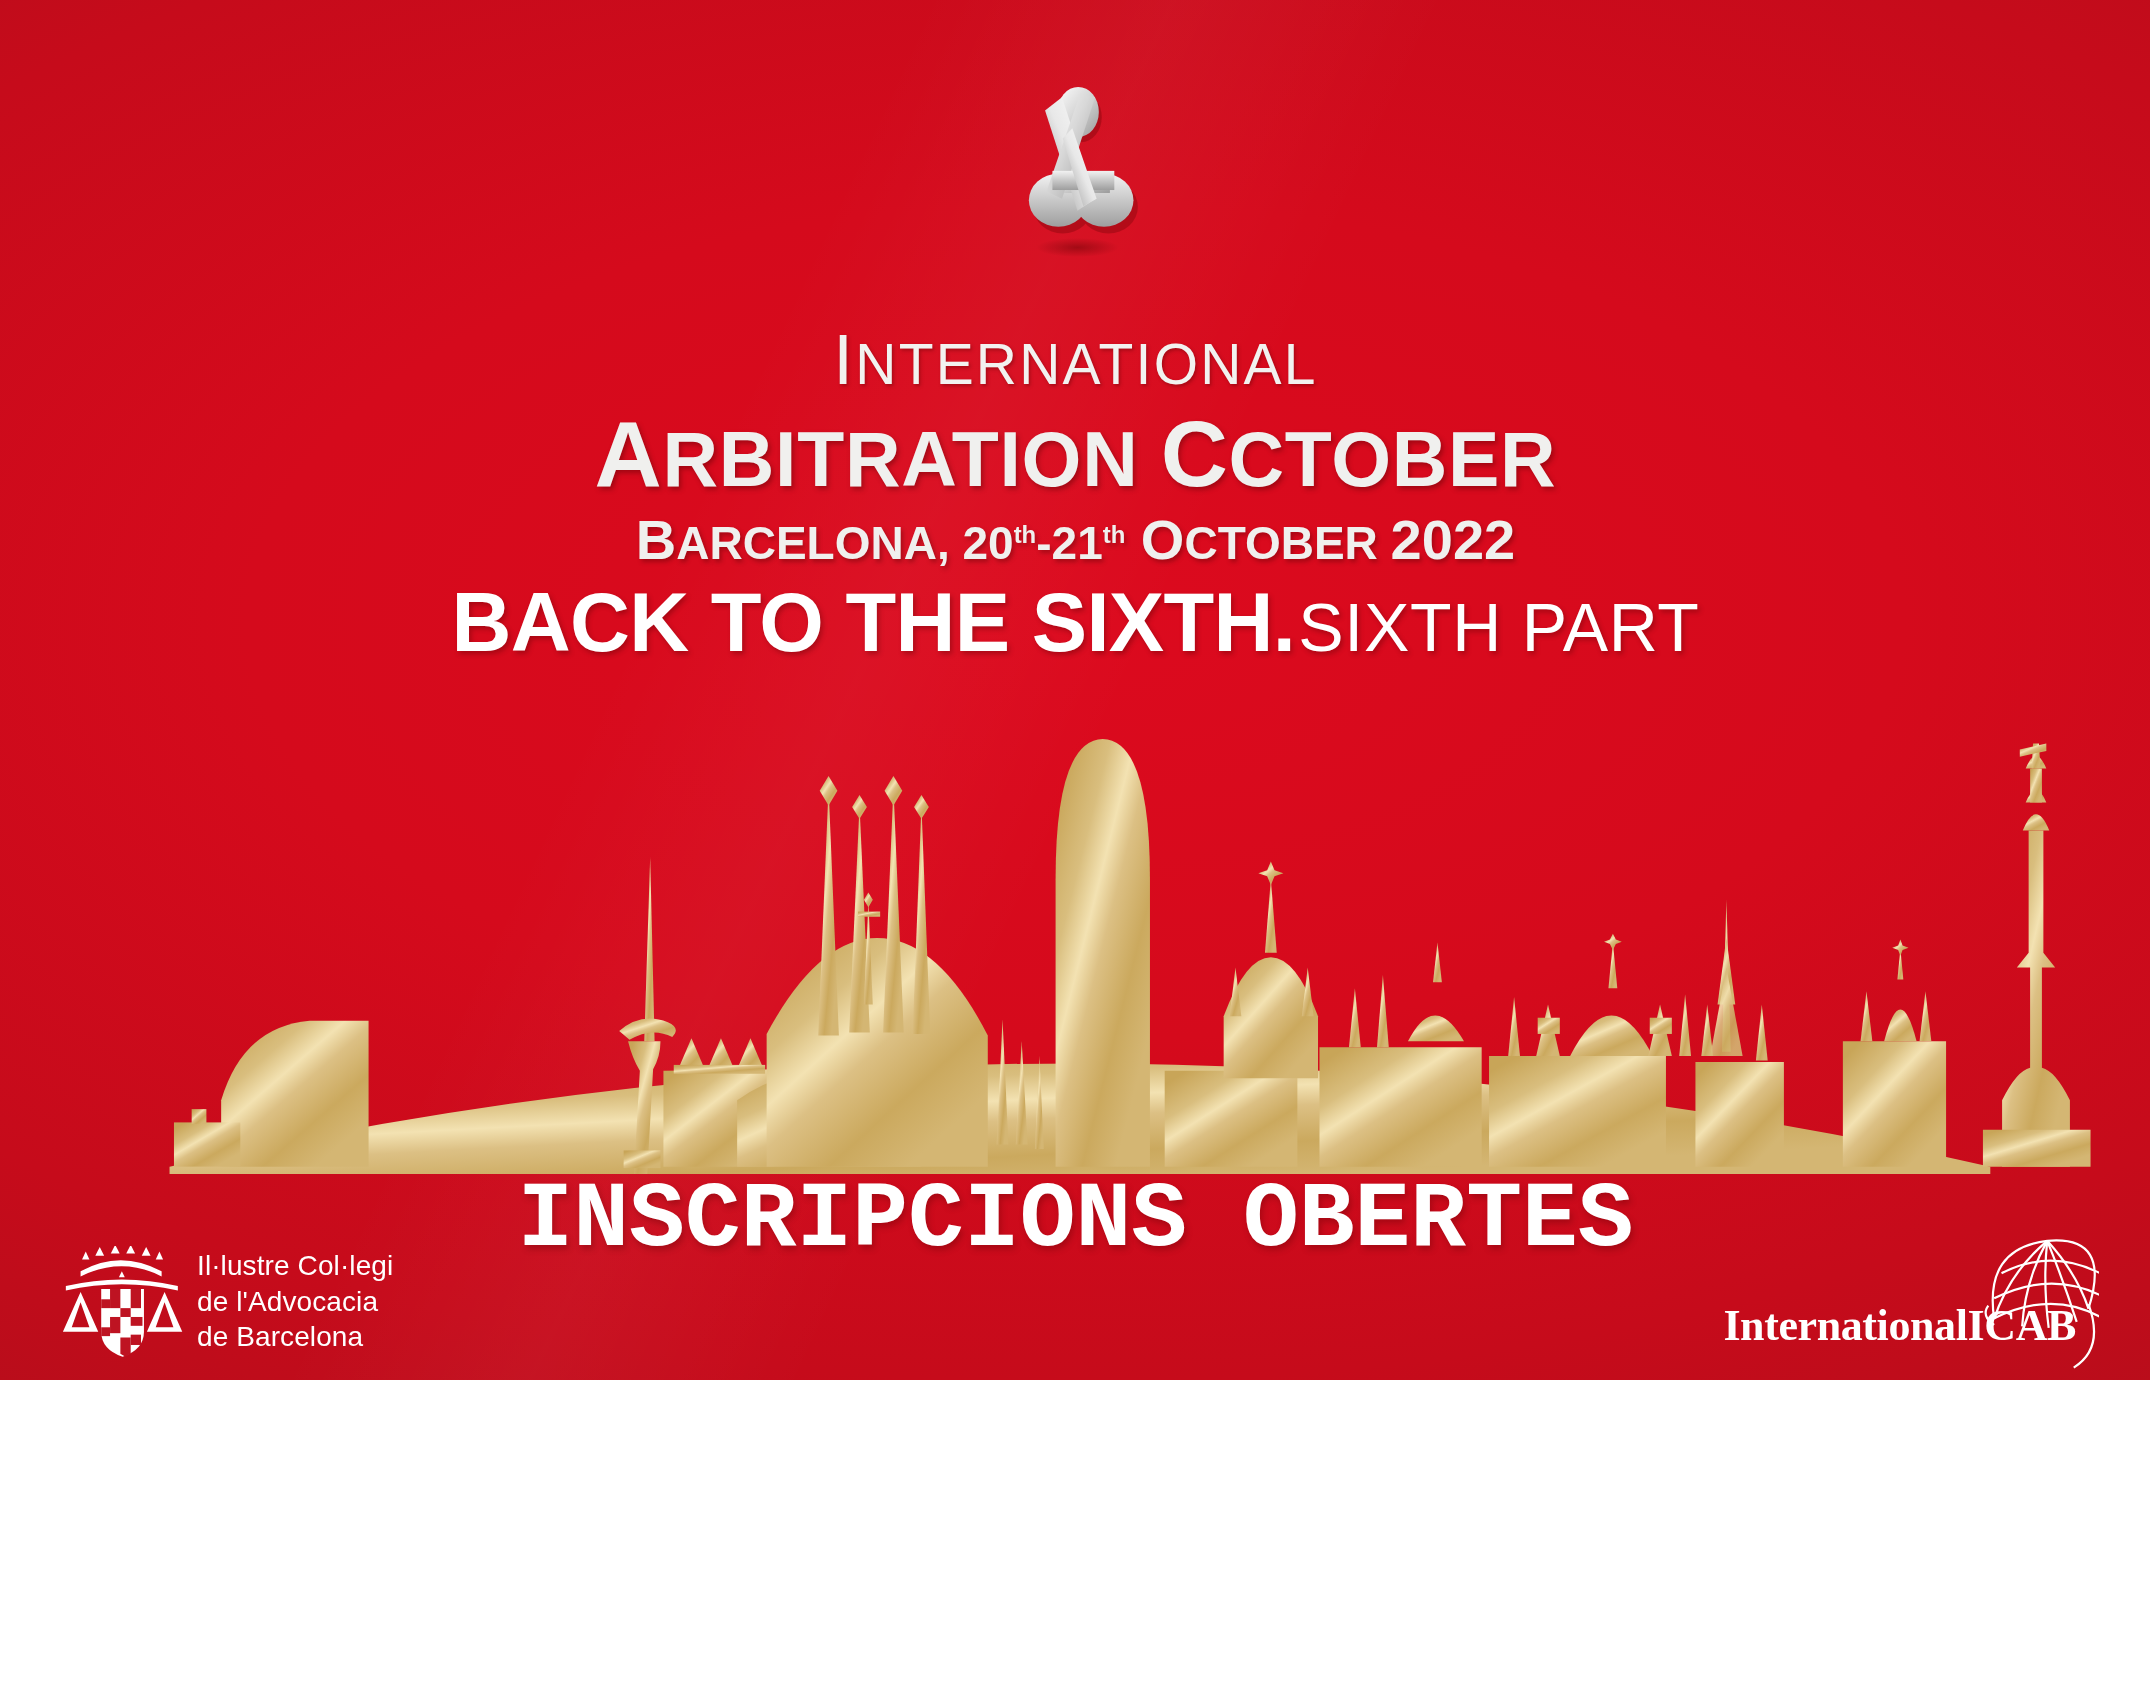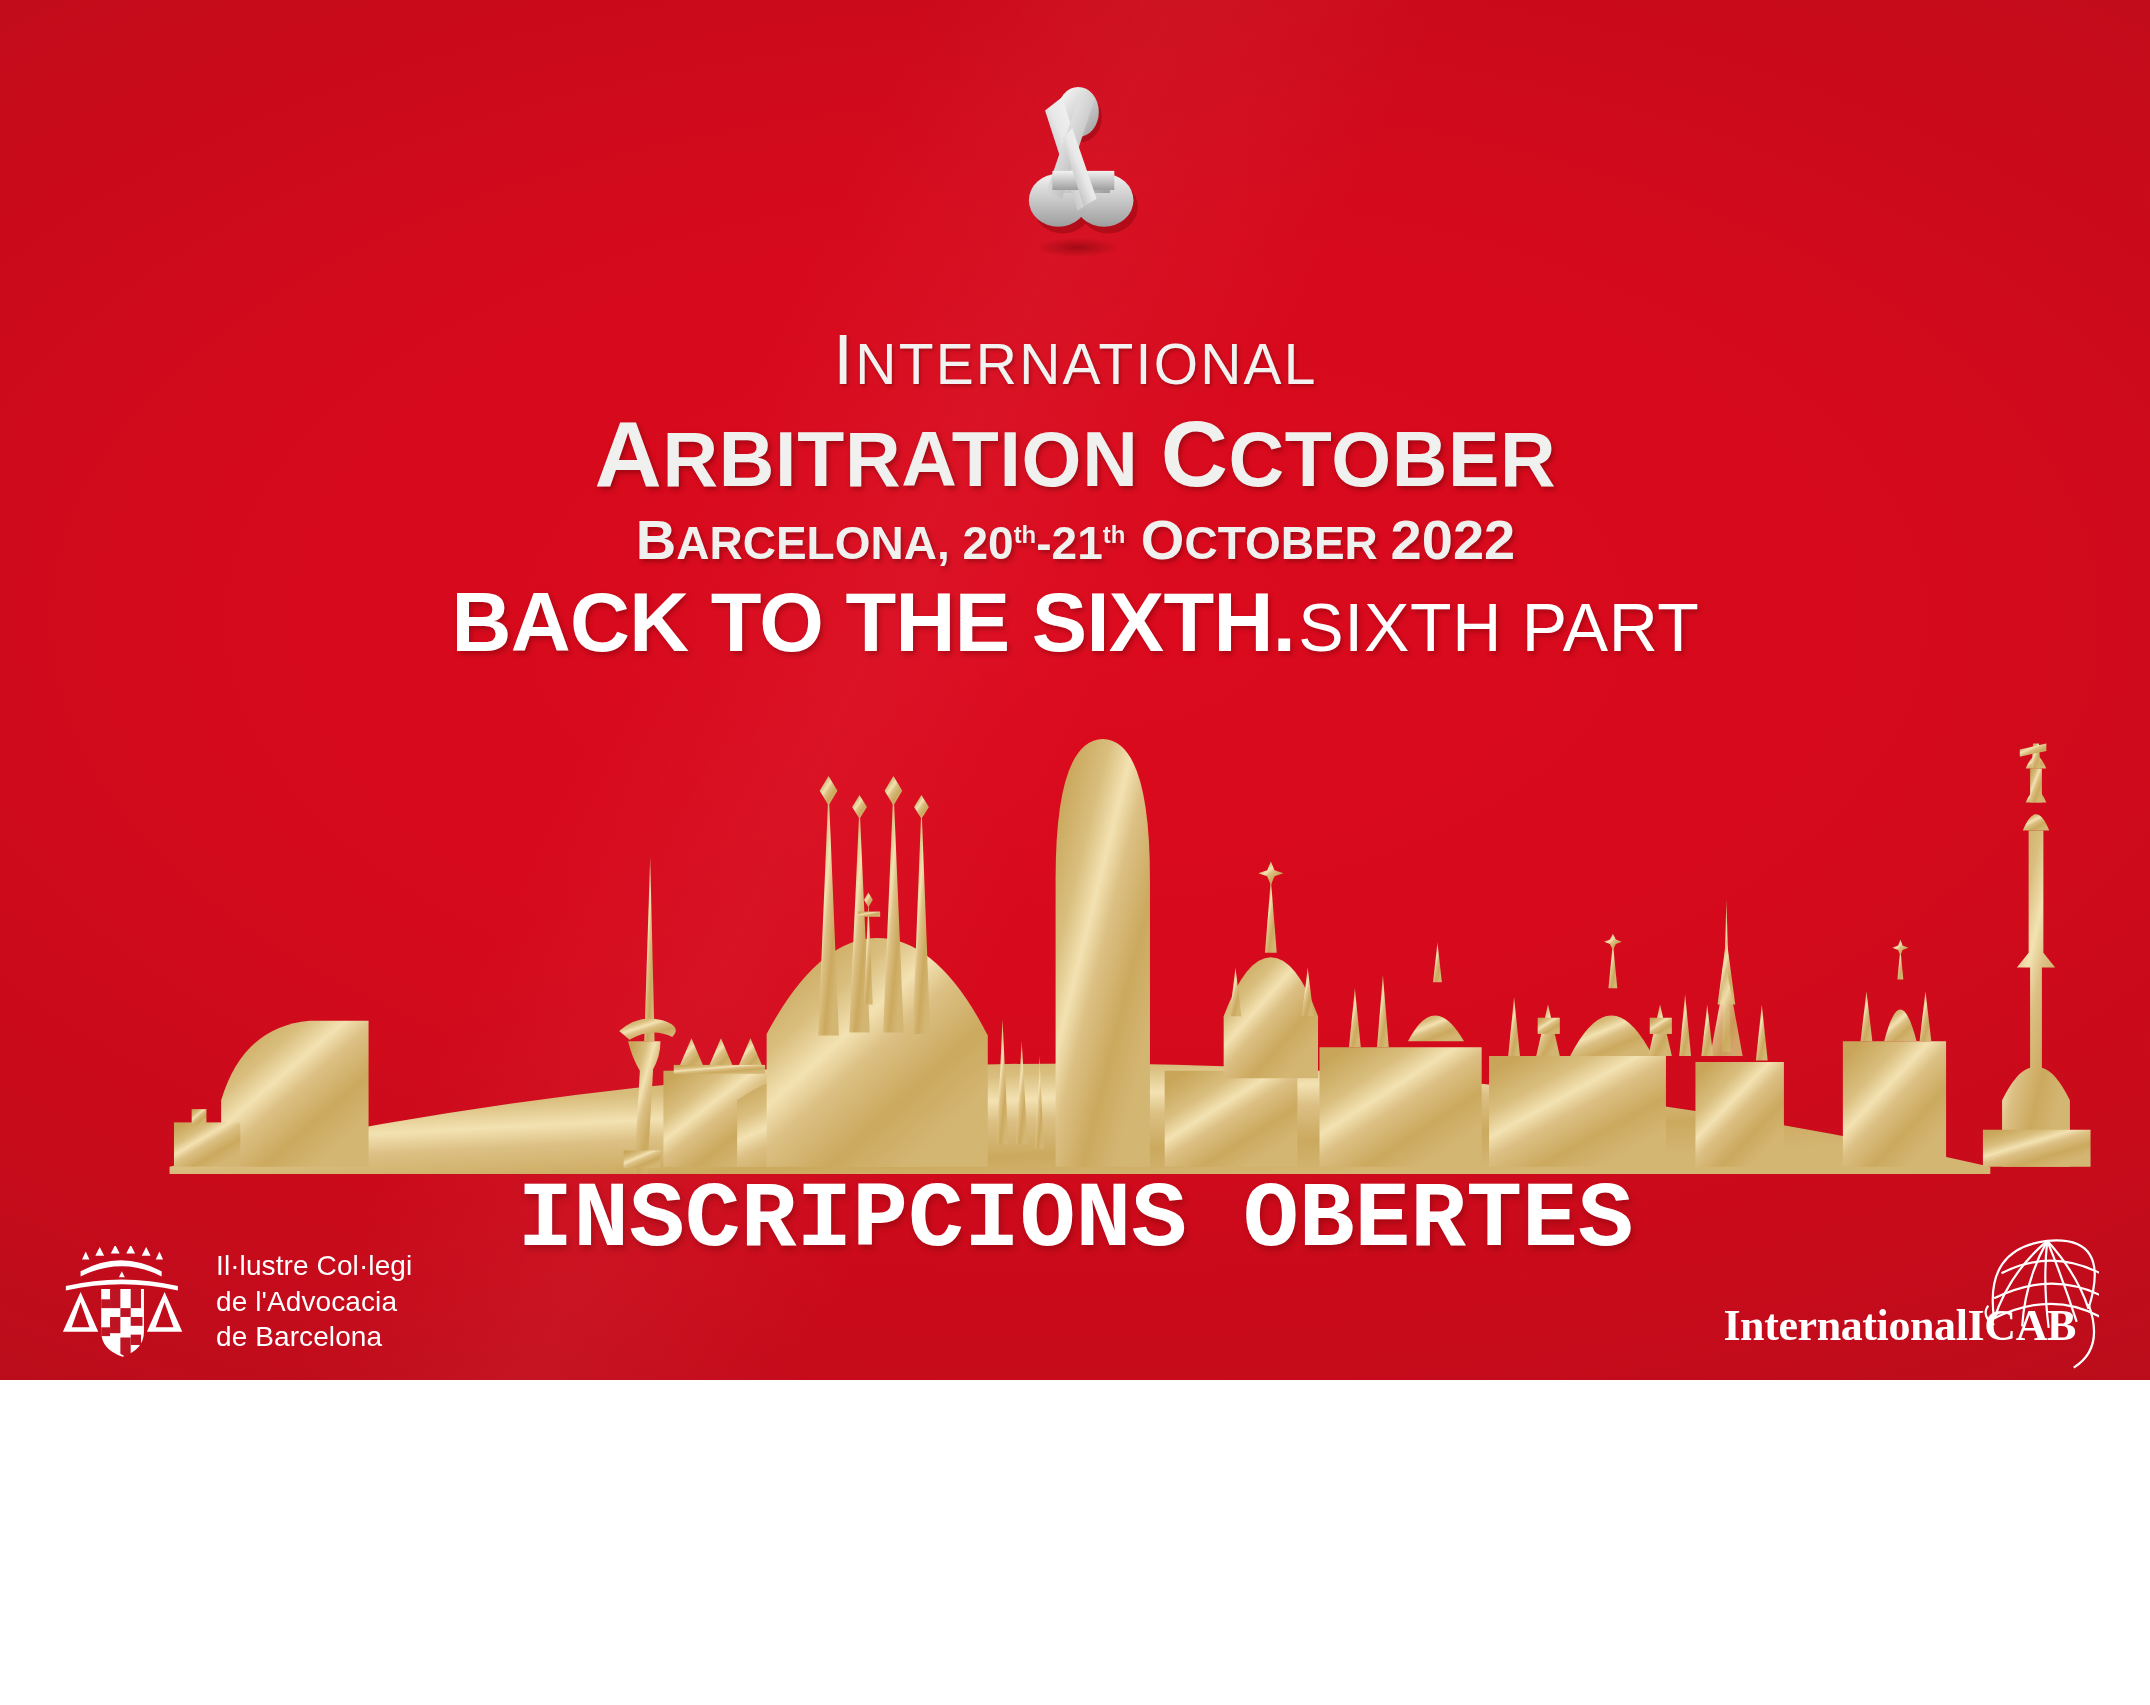--- a/index.html
+++ b/index.html
@@ -72,21 +72,21 @@
 
   
   .cta{
     position:absolute; left:0; right:0; top:1168px; text-align:center;
     font-weight:700; font-size:93px; letter-spacing:0px; color:#FFFFFF;
     text-shadow: 2.2px 3.7px 5.9px rgba(80,0,0,0.30);
     font-family: Liberation Mono, monospace;
   }
 
   
-  .icab{ position:absolute; left:57px; top:1246px; display:flex; align-items:center; gap:19px; }
+  .icab{ position:absolute; left:57px; top:1246px; display:flex; align-items:center; }
   .icab-text{
     color:#FFFFFF; font-size:28px; font-weight:400; line-height:1.28; letter-spacing:0.1px;
   }
 
   
   .intlicab{ position:absolute; right:52px; top:1232px; width:383px; height:147px; }
   .intlicab-word{
     position:absolute; left:7.4px; bottom:28px;
     font-family:"Liberation Serif", serif; color:#FFFFFF;
     font-size:44px; letter-spacing:-0.4px; white-space:nowrap;

